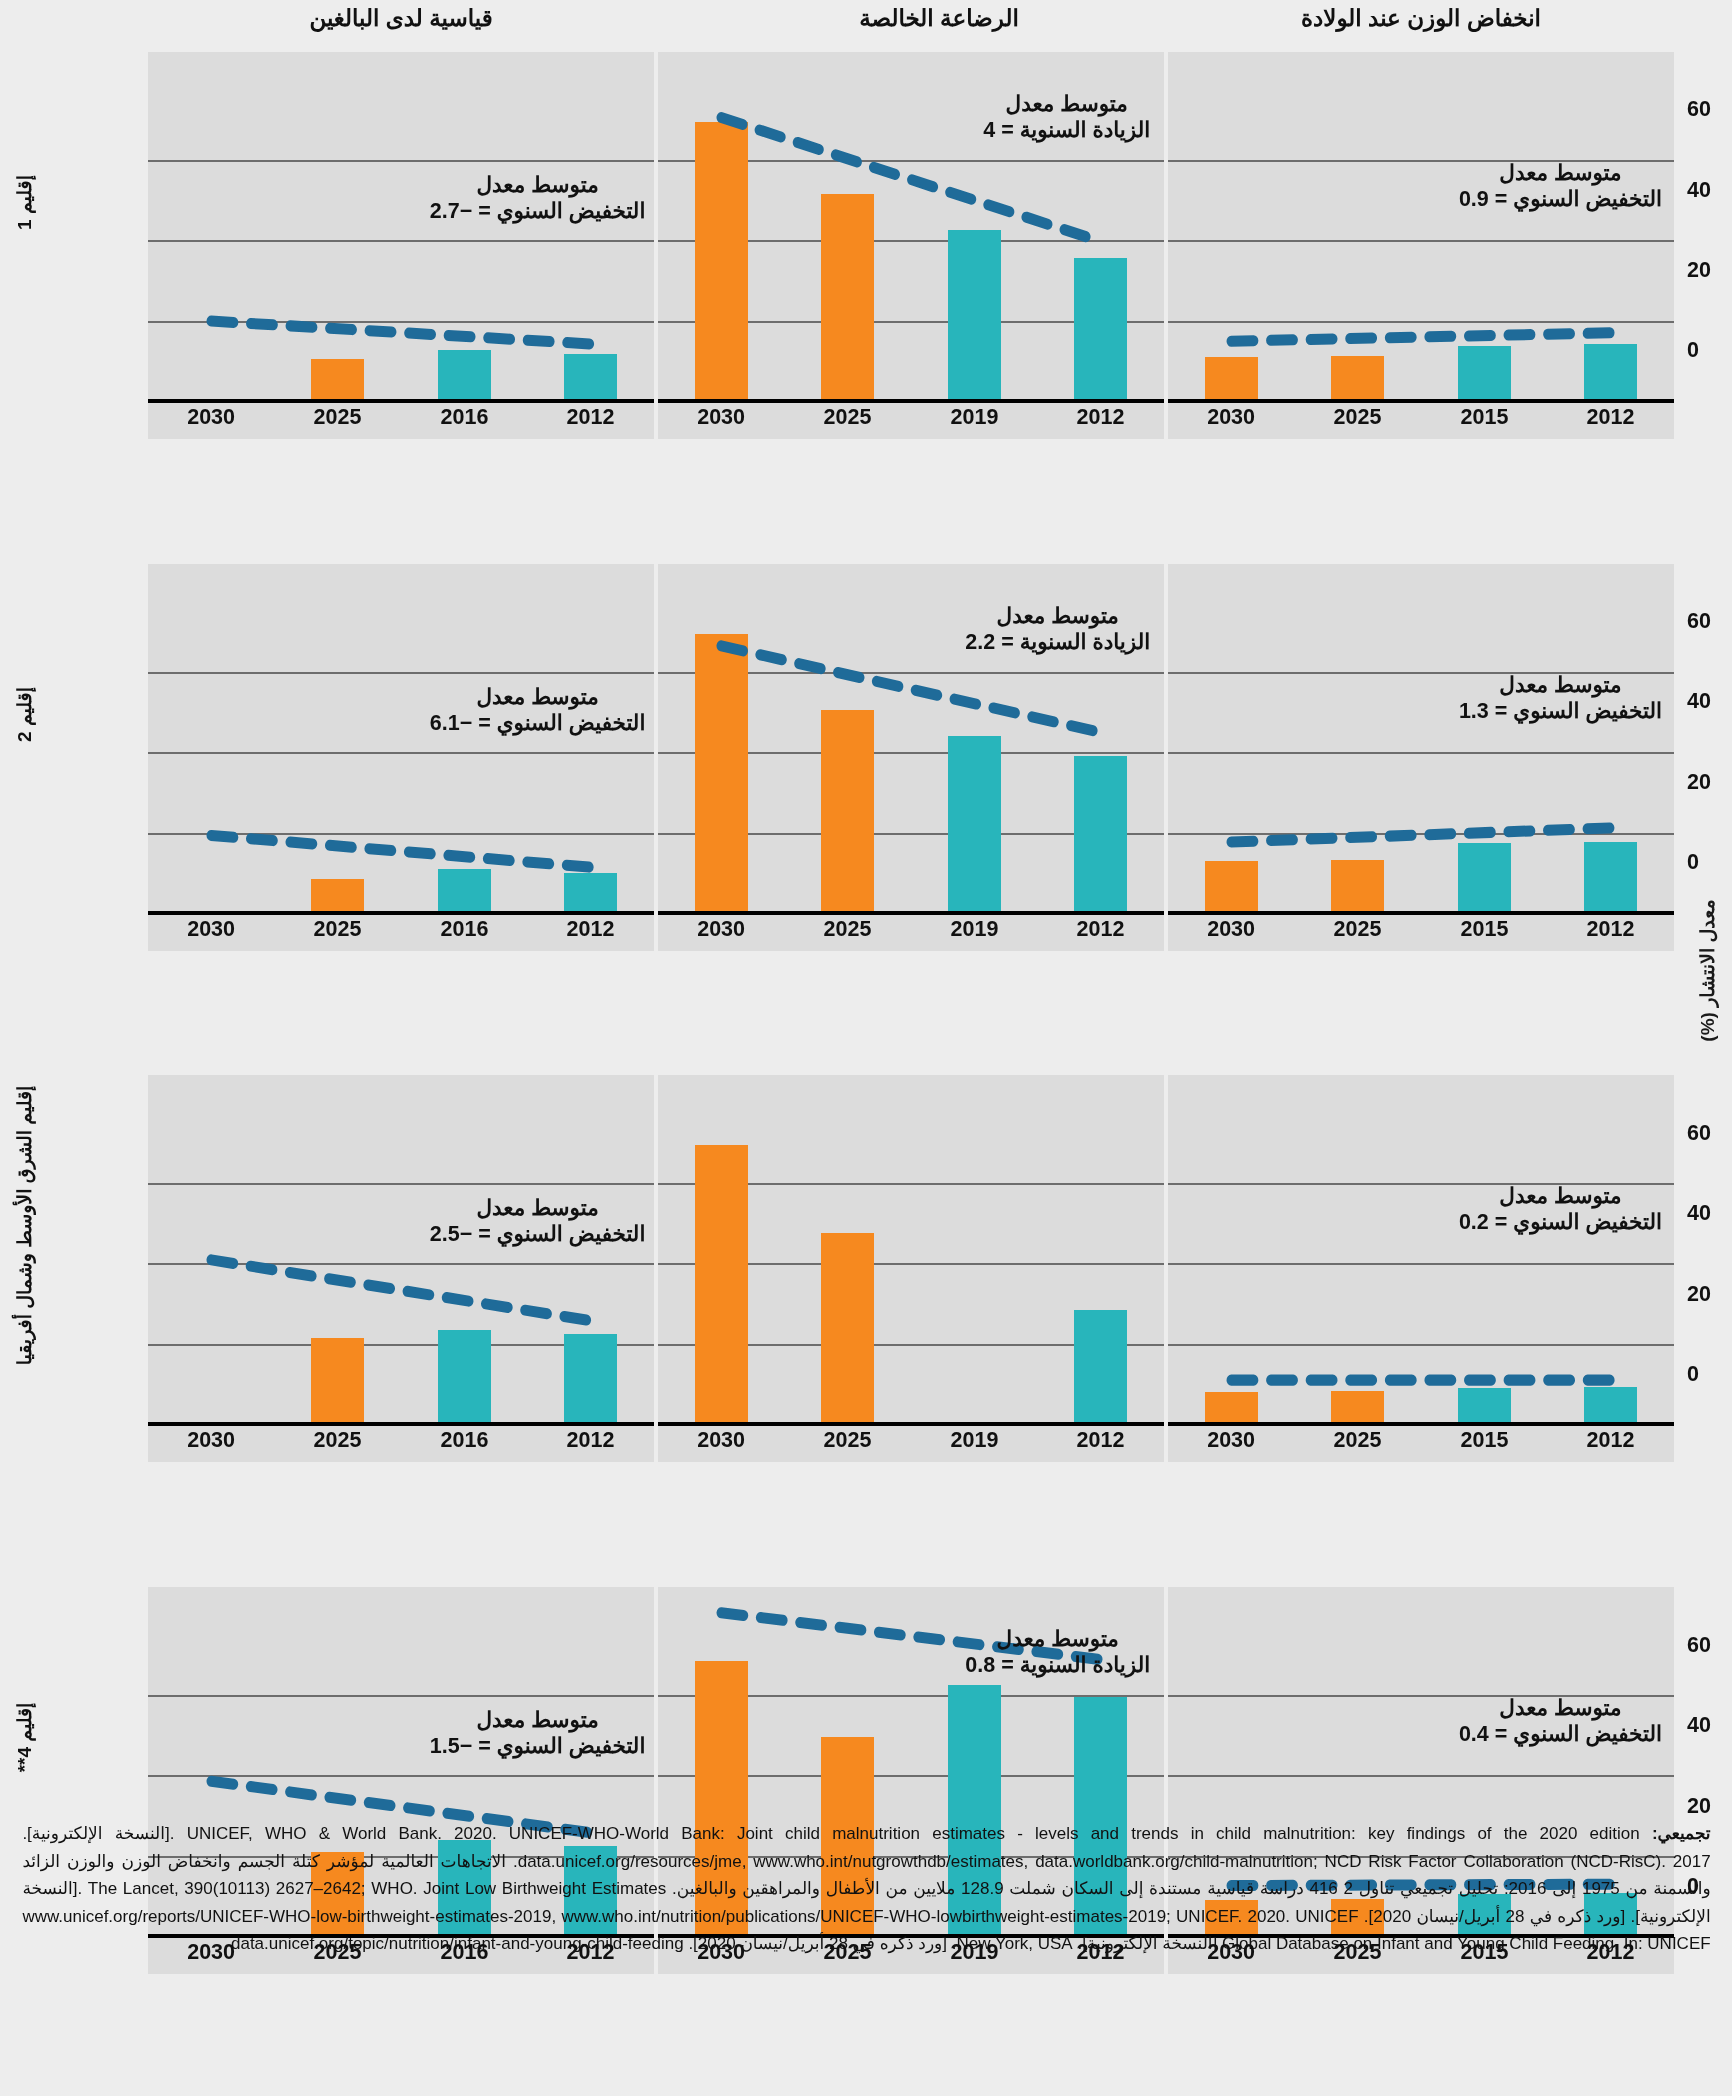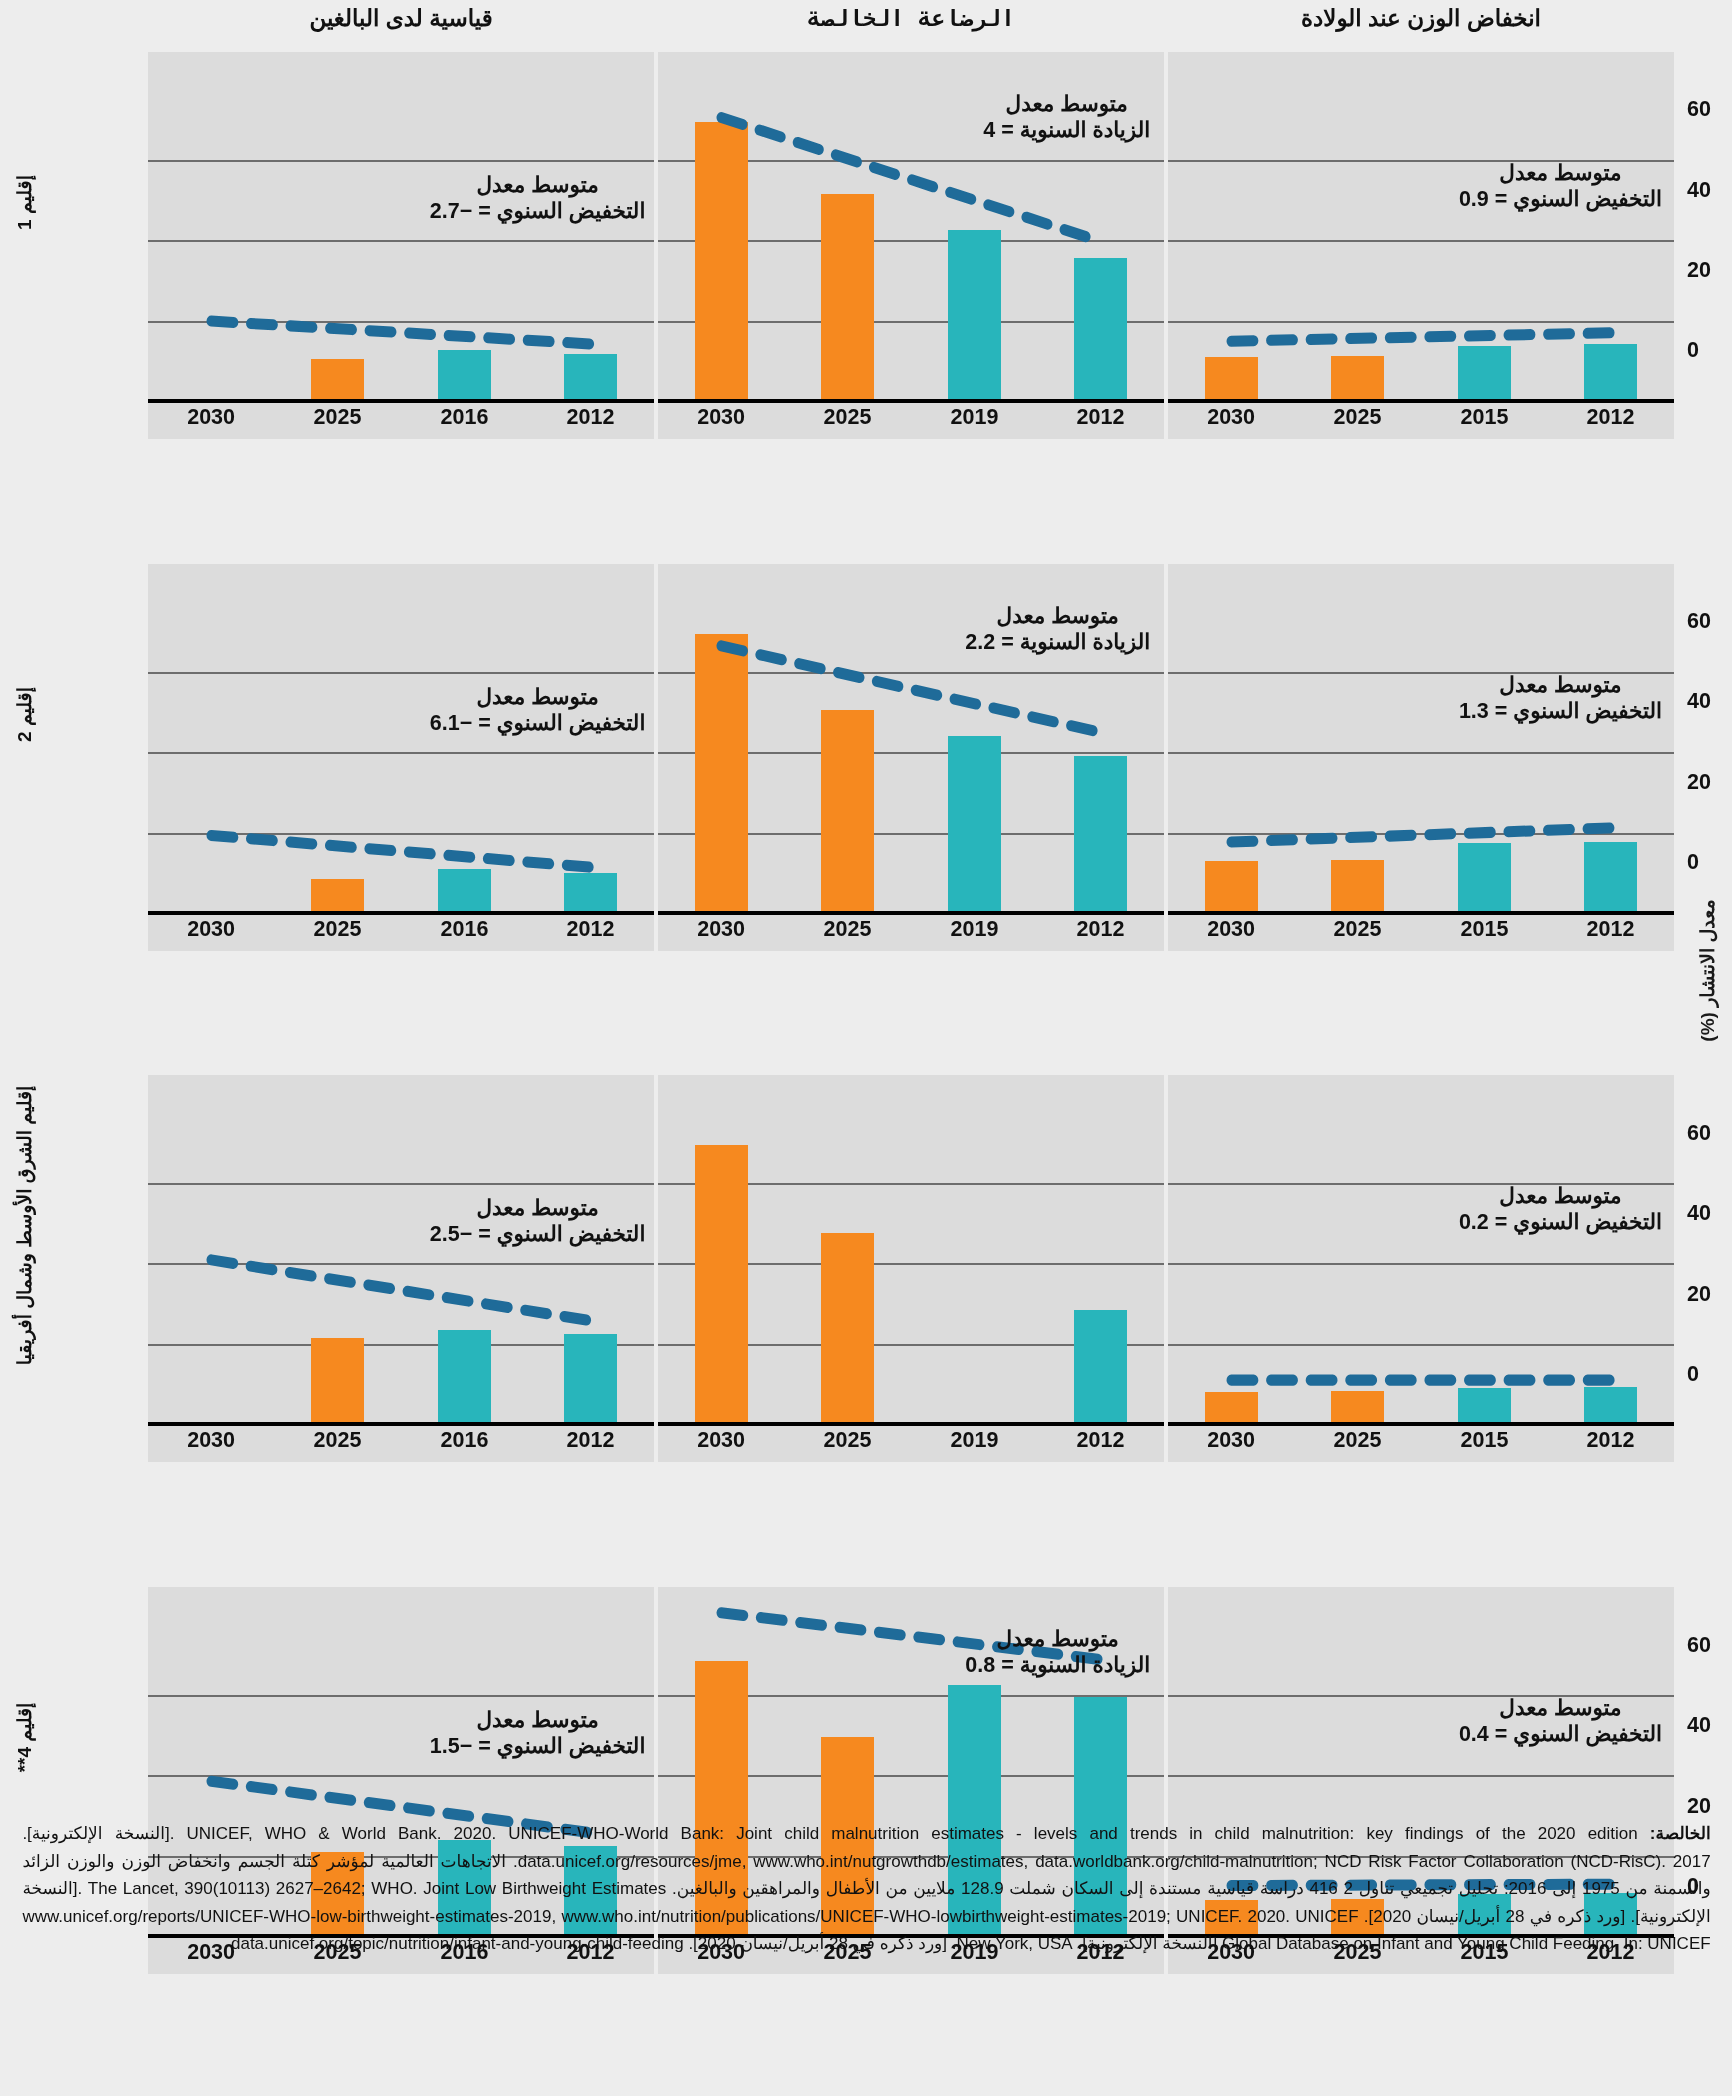--- a/index.html
+++ b/index.html
@@ -157,21 +157,21 @@
     line-height:1.62;
     color:#111;
   }
   .sources b{font-weight:bold;}
 </style>
 </head>
 <body>
 
 <div class="grid">
     <div class="col-title" style="left: 1168px; width: 506px;">انخفاض الوزن عند الولادة</div>
-    <div class="col-title" style="left: 658px; width: 506px; font-family: Liberation Mono, monospace;">الرضاعة الخالصة</div>
+    <div class="col-title" style="left: 686px; width: 506px;">الرضاعة الخالصة</div>
     <div class="col-title" style="left: 148px; width: 506px;">قياسية لدى البالغين</div>
     <div class="row-label" style="top: 52px; height: 301px;">
       <span>إقليم 1</span>
     </div>
     <div class="row-label" style="top: 564px; height: 301px;">
       <span>إقليم 2</span>
     </div>
     <div class="row-label" style="top: 1075px; height: 301px;">
       <span>إقليم الشرق الأوسط وشمال أفريقيا</span>
     </div>
@@ -481,16 +481,16 @@
     <div class="ytick" style="left: 1687px; top: 1282px;">20</div>
     <div class="ytick" style="left: 1687px; top: 1201px;">40</div>
     <div class="ytick" style="left: 1687px; top: 1121px;">60</div>
     <div class="ytick" style="left: 1687px; top: 1874px;">0</div>
     <div class="ytick" style="left: 1687px; top: 1794px;">20</div>
     <div class="ytick" style="left: 1687px; top: 1713px;">40</div>
     <div class="ytick" style="left: 1687px; top: 1633px;">60</div>
   </div>
 
 <div class="sources">
-  <b>الخالصة:</b>
+  <b>تجميعي:</b>
   <span>UNICEF, WHO &amp; World Bank. 2020. UNICEF-WHO-World Bank: Joint child malnutrition estimates - levels and trends in child malnutrition: key findings of the 2020 edition .[النسخة الإلكترونية]. data.unicef.org/resources/jme, www.who.int/nutgrowthdb/estimates, data.worldbank.org/child-malnutrition; NCD Risk Factor Collaboration (NCD-RisC). 2017. الاتجاهات العالمية لمؤشر كتلة الجسم وانخفاض الوزن والوزن الزائد والسمنة من 1975 إلى 2016: تحليل تجميعي تناول 2 416 دراسة قياسية مستندة إلى السكان شملت 128.9 ملايين من الأطفال والمراهقين والبالغين. The Lancet, 390(10113) 2627–2642; WHO. Joint Low Birthweight Estimates .[النسخة الإلكترونية]. [ورد ذكره في 28 أبريل/نيسان 2020]. www.unicef.org/reports/UNICEF-WHO-low-birthweight-estimates-2019, www.who.int/nutrition/publications/UNICEF-WHO-lowbirthweight-estimates-2019; UNICEF. 2020. UNICEF Global Database on Infant and Young Child Feeding. In: UNICEF [النسخة الإلكترونية]. New York, USA. [ورد ذكره في 28 أبريل/نيسان 2020]. data.unicef.org/topic/nutrition/infant-and-young-child-feeding</span>
 </div>
 
 
 </body></html>

